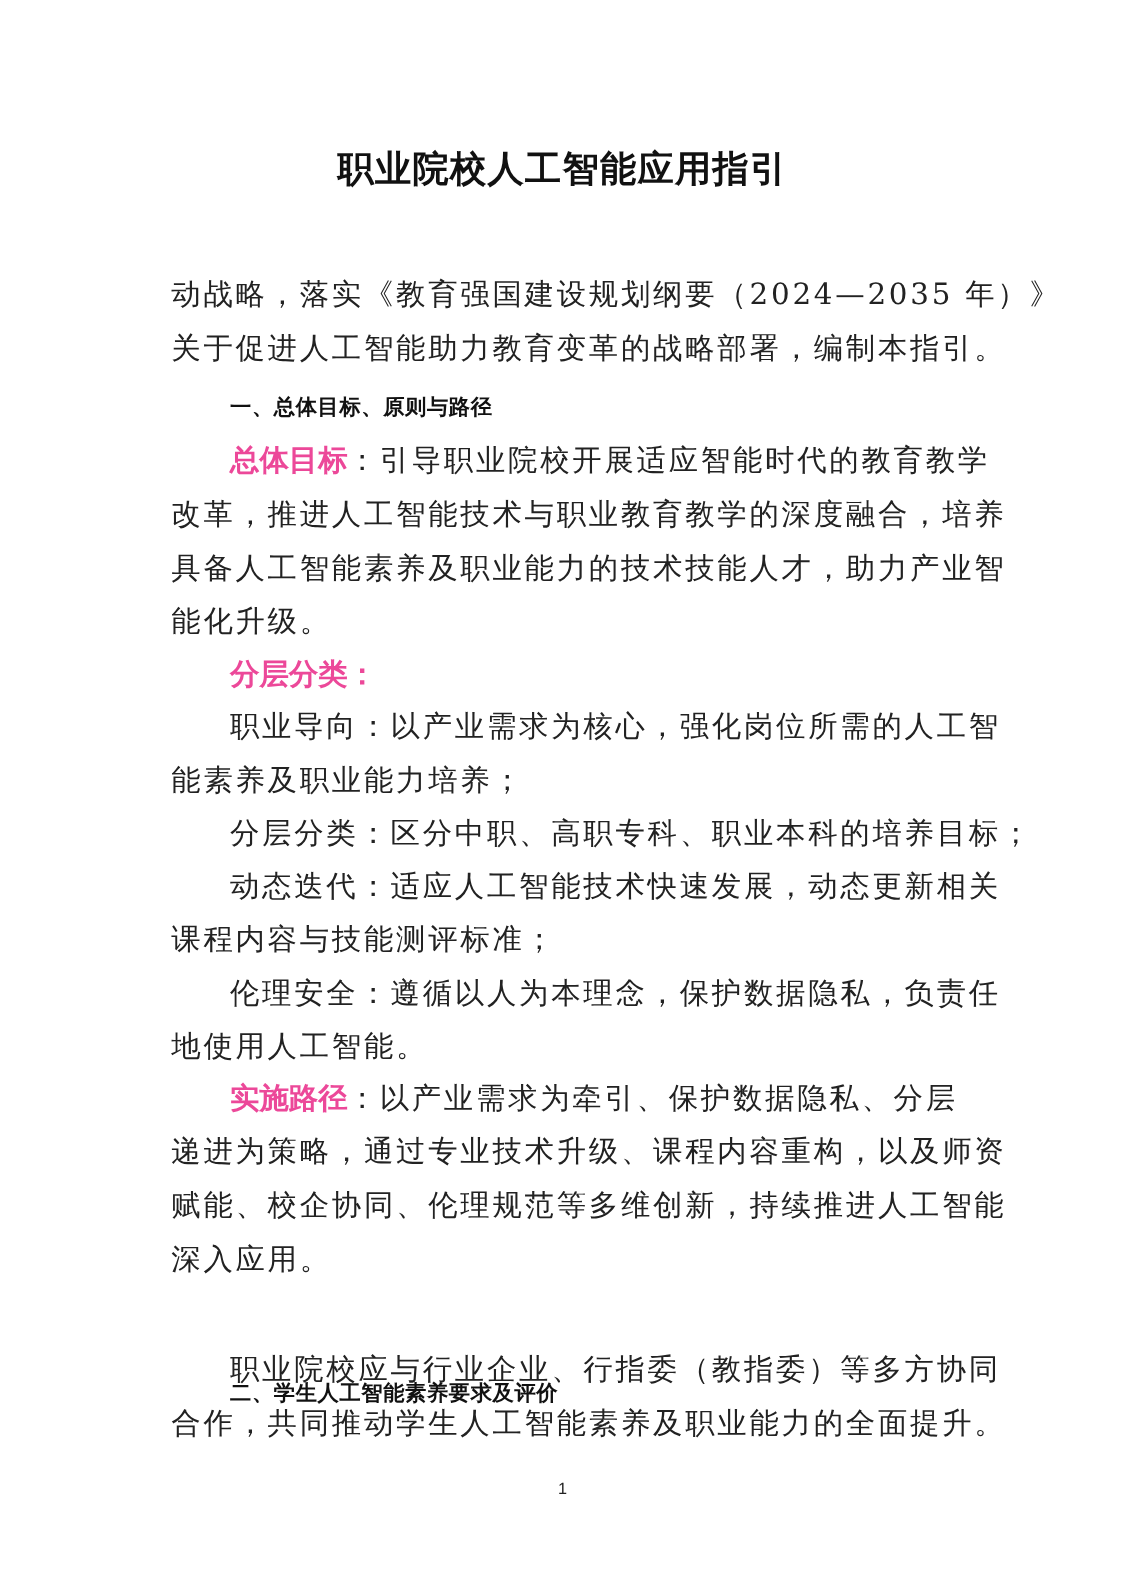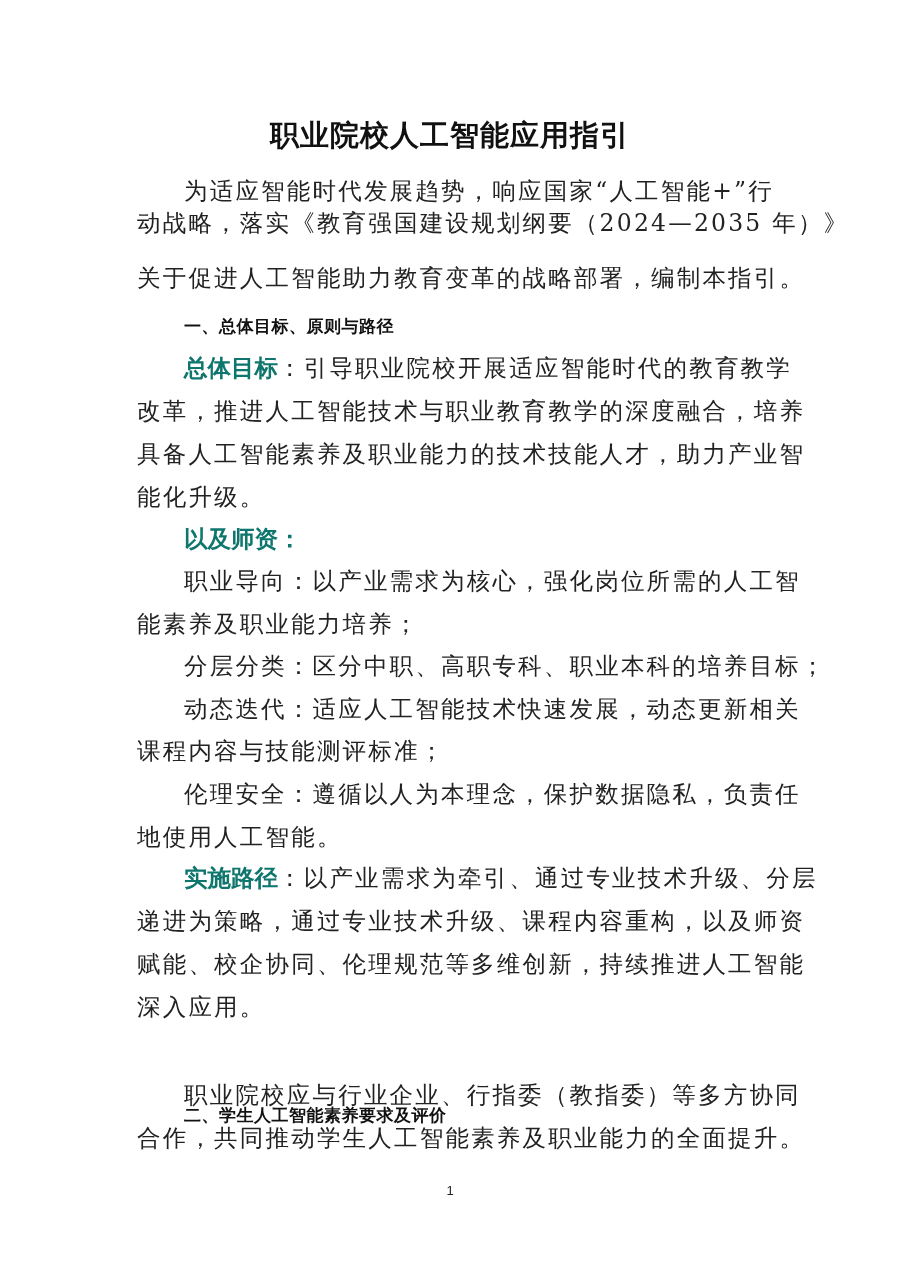--- a/index.html
+++ b/index.html
@@ -6,52 +6,51 @@
   body { width:900px; height:1272px; position:relative; overflow:hidden;
          font-family:"DejaVu Serif","Liberation Serif",serif; color:#1a1a1a; }
   .page { position:absolute; left:0; top:0; width:900px; height:1272px; background:#fff; }
   .title { position:absolute; left:0; width:900px; top:116px; text-align:center;
            font-family:"DejaVu Sans","Liberation Sans",sans-serif; font-weight:bold;
            font-size:29px; letter-spacing:1px; color:#111; }
   .line { position:absolute; left:137px; width:640px; font-size:23.5px; line-height:30px;
           white-space:nowrap; letter-spacing:2.2px; color:#222; }
   .ind { left:184px; width:593px; }
   .h { font-family:"DejaVu Sans","Liberation Sans",sans-serif; font-weight:bold; letter-spacing:0.5px; color:#111; font-size:17px; }
-  .b { font-family:"DejaVu Sans","Liberation Sans",sans-serif; font-weight:bold; letter-spacing:0; color:#0f766e; }
+  .b { font-family:"DejaVu Sans","Liberation Sans",sans-serif; font-weight:bold; letter-spacing:0; color:#ec4899; }
   .pnum { position:absolute; left:0; width:900px; top:1183px; text-align:center;
           font-family:"Liberation Sans",sans-serif; font-size:13px; color:#222; }
 </style>
 </head>
 <body>
 
 <div class="page">
   <div class="title">职业院校人工智能应用指引</div>
 
-  <div class="line ind" style="top:176px">为适应智能时代发展趋势，响应国家“人工智能+”行</div>
-  <div class="line" style="top:208px">动战略，落实《教育强国建设规划纲要（2024—2035 年）》</div>
+  <div class="line" style="top:220px">动战略，落实《教育强国建设规划纲要（2024—2035 年）》</div>
   <div class="line" style="top:263px">关于促进人工智能助力教育变革的战略部署，编制本指引。</div>
 
   <div class="line ind h" style="top:311px">一、总体目标、原则与路径</div>
 
   <div class="line ind" style="top:353px"><span class="b">总体目标</span><span>：引导职业院校开展适应智能时代的教育教学</span></div>
   <div class="line" style="top:396px">改革，推进人工智能技术与职业教育教学的深度融合，培养</div>
   <div class="line" style="top:482px">能化升级。</div>
   <div class="line" style="top:439px">具备人工智能素养及职业能力的技术技能人才，助力产业智</div>
 
-  <div class="line ind b" style="top:524px">以及师资：</div>
+  <div class="line ind b" style="top:524px">分层分类：</div>
 
   <div class="line ind" style="top:566px">职业导向：以产业需求为核心，强化岗位所需的人工智</div>
   <div class="line" style="top:609px">能素养及职业能力培养；</div>
   <div class="line ind" style="top:651px">分层分类：区分中职、高职专科、职业本科的培养目标；</div>
   <div class="line ind" style="top:694px">动态迭代：适应人工智能技术快速发展，动态更新相关</div>
   <div class="line" style="top:736px">课程内容与技能测评标准；</div>
   <div class="line ind" style="top:779px">伦理安全：遵循以人为本理念，保护数据隐私，负责任</div>
   <div class="line" style="top:822px">地使用人工智能。</div>
 
-  <div class="line ind" style="top:863px"><span class="b">实施路径</span><span>：以产业需求为牵引、通过专业技术升级、分层</span></div>
+  <div class="line ind" style="top:863px"><span class="b">实施路径</span><span>：以产业需求为牵引、保护数据隐私、分层</span></div>
   <div class="line" style="top:906px">递进为策略，通过专业技术升级、课程内容重构，以及师资</div>
   <div class="line" style="top:949px">赋能、校企协同、伦理规范等多维创新，持续推进人工智能</div>
   <div class="line" style="top:992px">深入应用。</div>
 
   <div class="line ind h" style="top:1100px">二、学生人工智能素养要求及评价</div>
 
   <div class="line ind" style="top:1080px">职业院校应与行业企业、行指委（教指委）等多方协同</div>
   <div class="line" style="top:1123px">合作，共同推动学生人工智能素养及职业能力的全面提升。</div>
 
   <div class="pnum">1</div>

